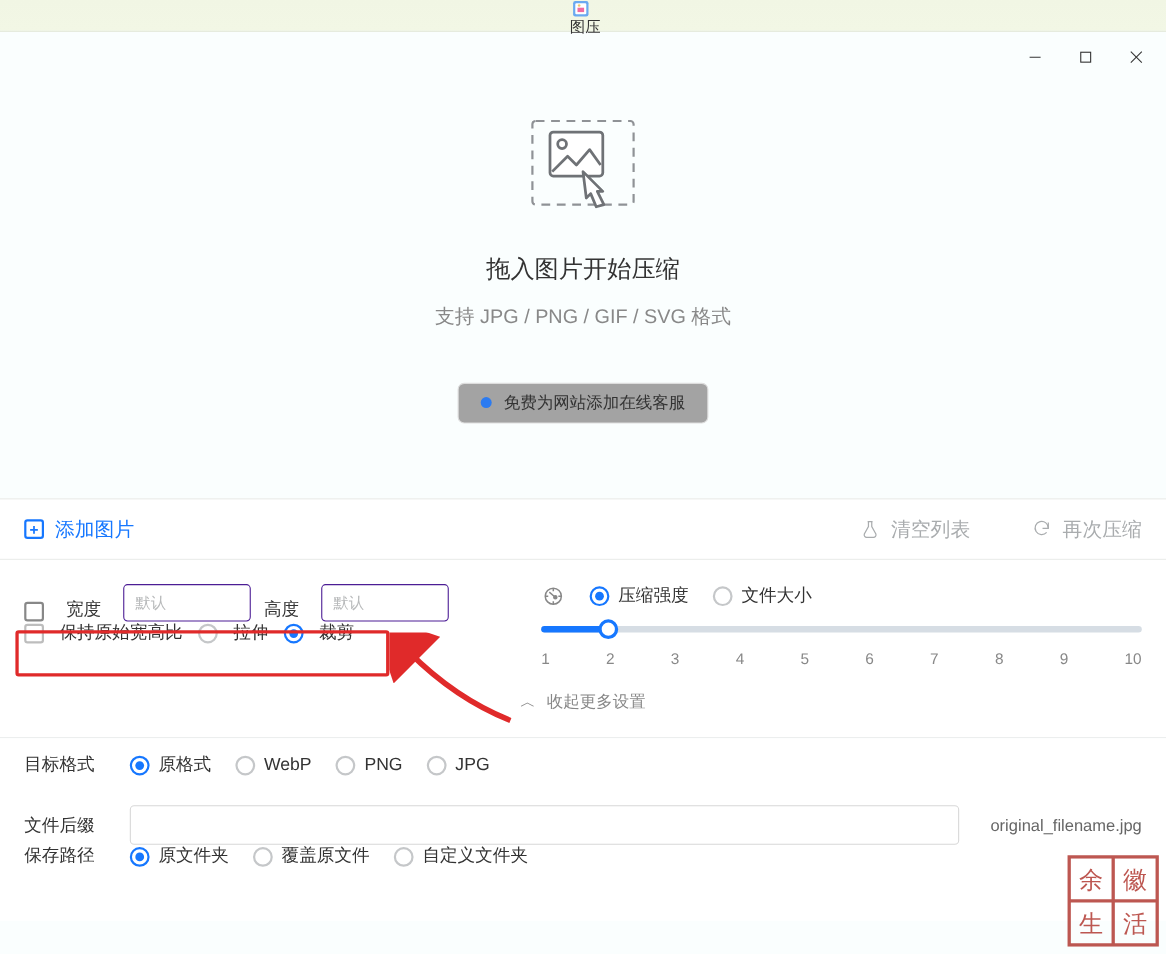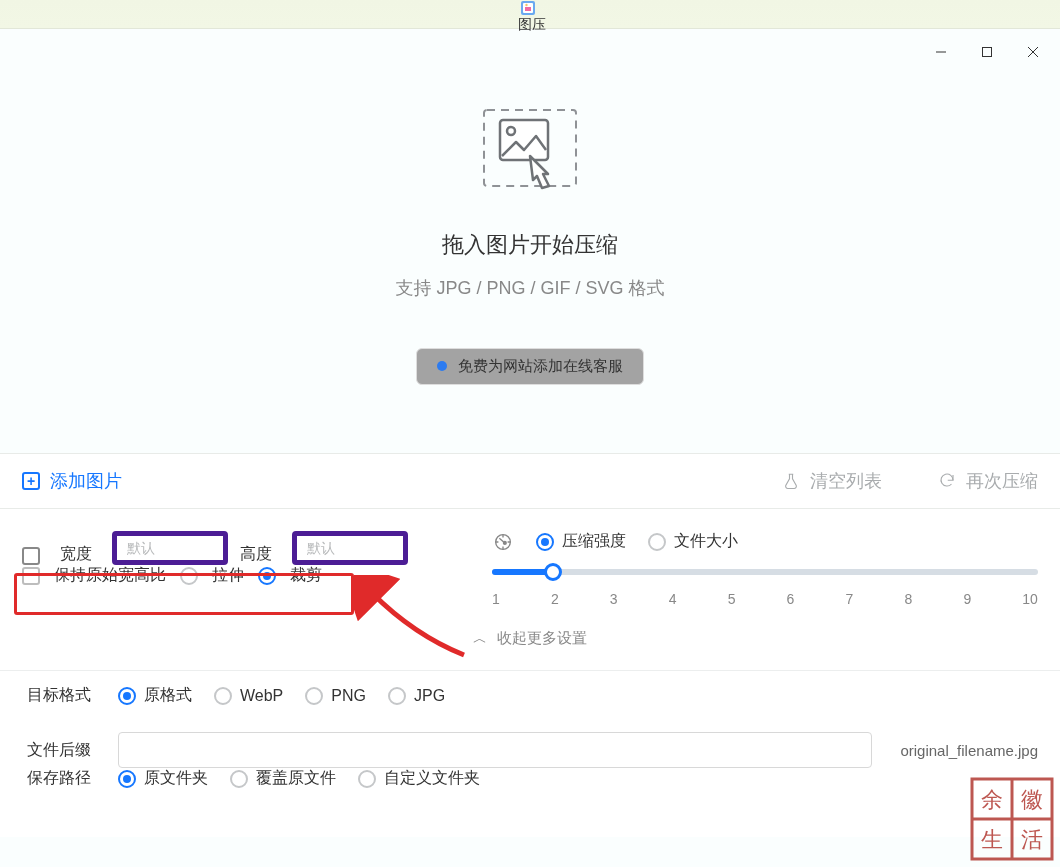--- a/index.html
+++ b/index.html
@@ -110,21 +110,21 @@
     font-size: 16px; color: #333;
   }
   .dim-group { display: flex; align-items: flex-end; gap: 20px; }
   .smallbox {
     width: 18px; height: 18px;
     border: 2px solid #888; border-radius: 3px;
     display: inline-block;
   }
   .txtinput {
     width: 116px; height: 34px;
-    border: 5px solid #4c1d95; border-radius: 4px;
+    border: 1px solid #4c1d95; border-radius: 4px;
     padding: 0 10px;
     font-size: 14px; color: #555;
   }
   .txtinput::placeholder { color: #b8babb; }
   .ratio-row {
     display: flex; align-items: center; gap: 14px;
     font-size: 16px; color: #333;
   }
   .checkbox {
     width: 18px; height: 18px;
@@ -185,21 +185,21 @@
   .bottom {
     padding: 14px 22px 22px;
     background: #fff;
     border-top: 1px solid #eceeee;
   }
   .opt-row {
     display: flex; align-items: center; gap: 22px;
     font-size: 16px; color: #333;
     margin-bottom: 26px;
   }
-  .opt-row .label { width: 74px; text-align: center; }
+  .opt-row .label { width: 74px; }
   .opt { display: flex; align-items: center; gap: 8px; }
   .big-input {
     flex: 1 1 auto;
     height: 36px;
     border: 1px solid #d8d8d8; border-radius: 4px;
     padding: 0 12px;
     font-size: 14px; color: #888;
     min-width: 360px;
   }
   .example { font-size: 15px; color: #666; margin-left: 6px; }

